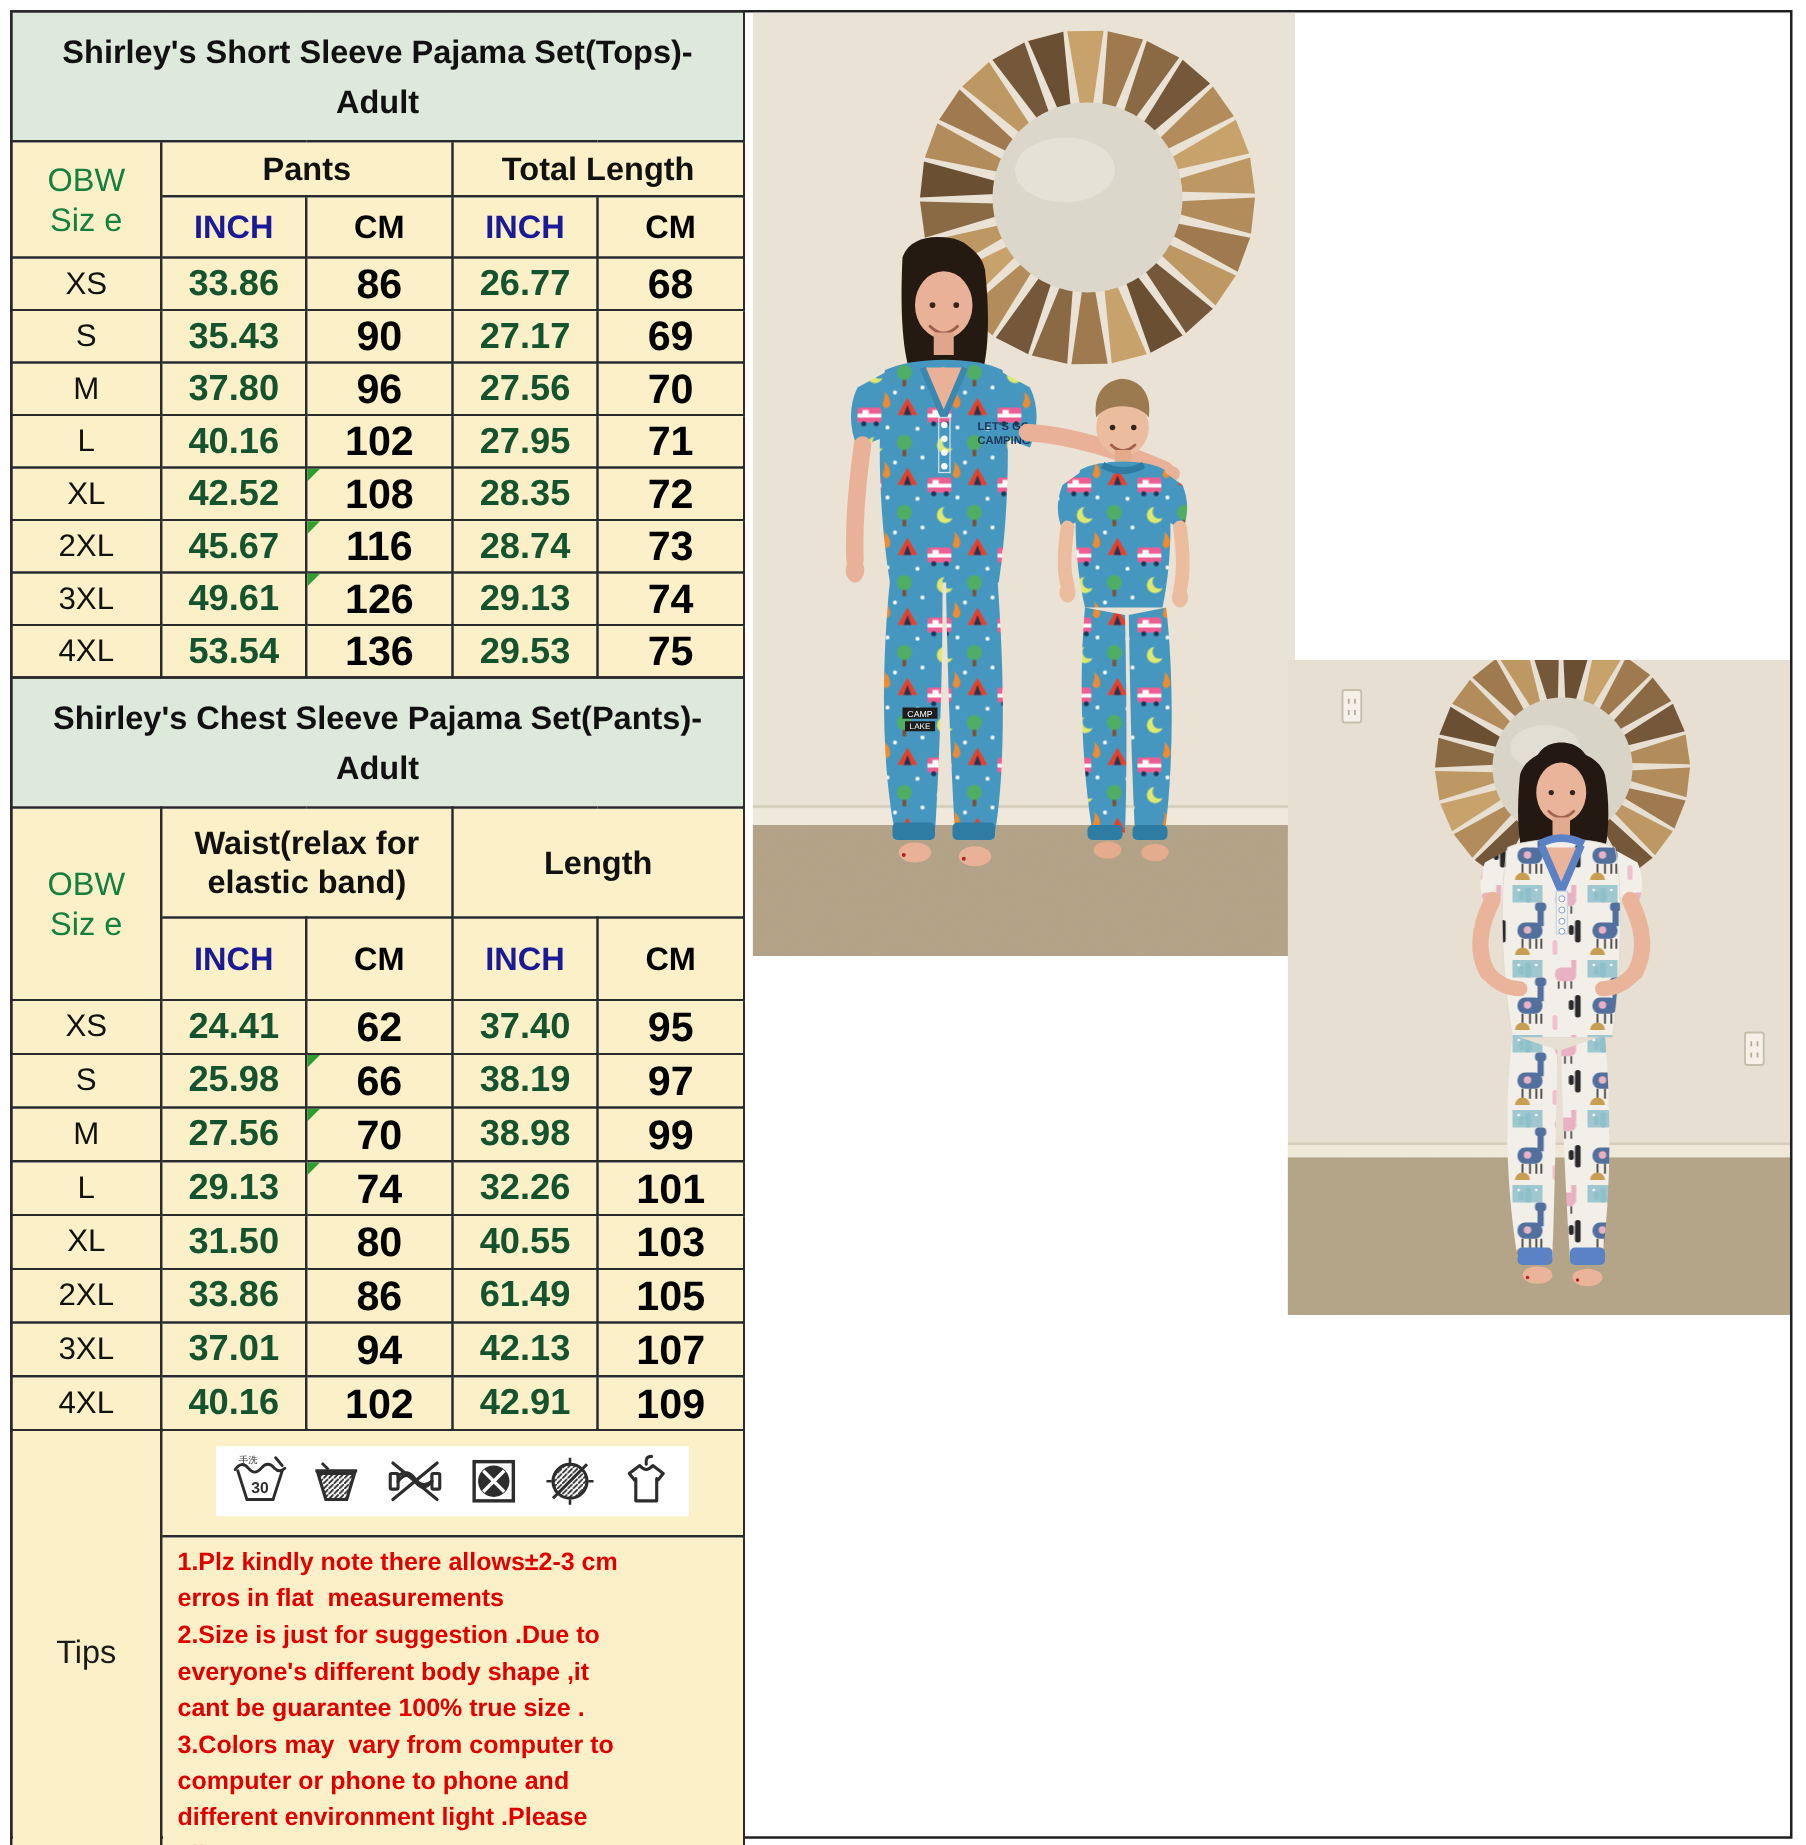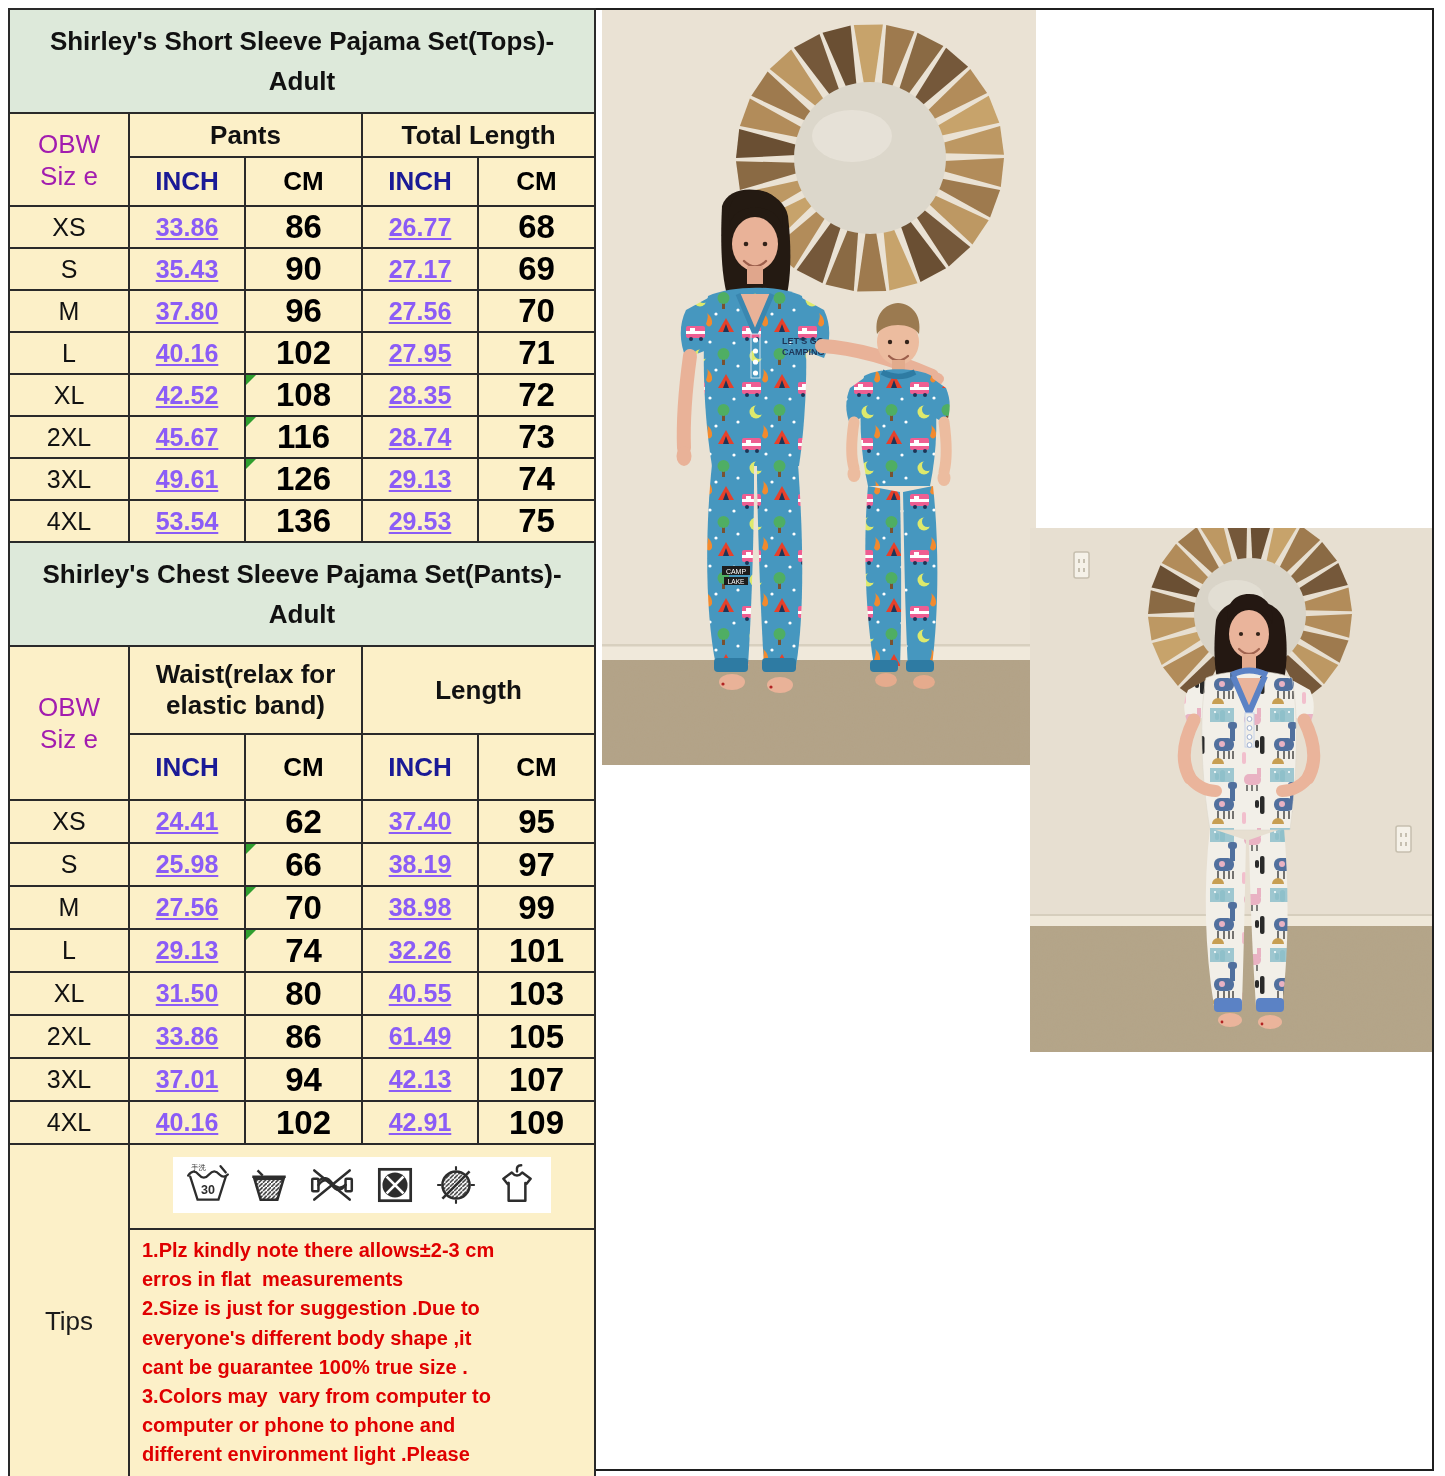--- a/index.html
+++ b/index.html
@@ -5,29 +5,29 @@
   html,body{margin:0;padding:0;background:#ffffff;}
   *{box-sizing:border-box;font-family:"Liberation Sans", sans-serif;}
   .canvas{position:relative;width:1445px;height:1476px;background:#fff;overflow:hidden;}
   .outer-frame{position:absolute;left:8px;top:8px;width:1426px;height:1463px;border:2px solid #1f1f1f;pointer-events:none;}
   .sheet{position:absolute;left:8px;top:8px;width:586px;}
   table.size-table{width:586px;border-collapse:collapse;table-layout:fixed;}
   table.size-table + table.size-table, table.tips-table{margin-top:-2px;}
   table.tips-table{width:586px;border-collapse:collapse;table-layout:fixed;}
   td{border:2px solid #2a2a2a;text-align:center;vertical-align:middle;padding:0;background:#fcf0c8;position:relative;}
   td.t-title{background:#dde9da;font-weight:bold;font-size:26px;line-height:40px;color:#111;height:104px;padding:0 24px;}
-  td.size-head{font-size:26px;color:#a21caf;line-height:32px;}
+  td.size-head{font-size:26px;color:#15803d;line-height:32px;}
   td.group-head{font-weight:bold;font-size:26px;color:#111;}
   td.unit-inch{font-weight:bold;font-size:26px;color:#1a1a96;}
   td.unit-cm{font-weight:bold;font-size:26px;color:#000;}
   tr.hdr1{height:44px;} tr.hdr2{height:49px;}
   tr.hdr1p{height:84px;} tr.hdr2p{height:66px;}
   tr.datarow{height:42px;} tr.datarowp{height:43px;}
   td.size-cell{font-size:25px;color:#111;}
-  td.val-inch{font-weight:bold;font-size:25px;color:#8b5cf6;text-decoration:underline;}
+  td.val-inch{font-weight:bold;font-size:29px;color:#14532d;}
   td.val-cm{font-weight:bold;font-size:33px;color:#000;}
   span.corner-marker{position:absolute;top:0;left:0;width:0;height:0;border-top:10px solid #2f9e2f;border-right:10px solid transparent;}
   tr.care-row{height:85px;} tr.tips-row{height:266px;}
   td.tips-label{font-size:26px;color:#1a1a1a;}
   .care-strip{width:378px;height:56px;background:#ffffff;margin:12px auto 0 auto;display:flex;align-items:center;justify-content:center;gap:15px;}
   .care-strip svg{display:block;}
   td.tips-text{vertical-align:top;text-align:left;padding:6px 6px 0 12px;}
   .tips-red{color:#e00000;font-weight:bold;font-size:20px;line-height:29.2px;white-space:pre-wrap;}
   .photo{position:absolute;overflow:hidden;}
   .photo-family{left:602px;top:10px;width:434px;height:755px;z-index:1;}

